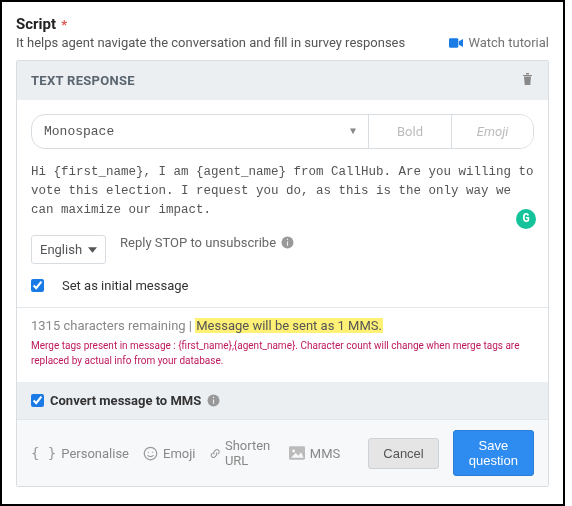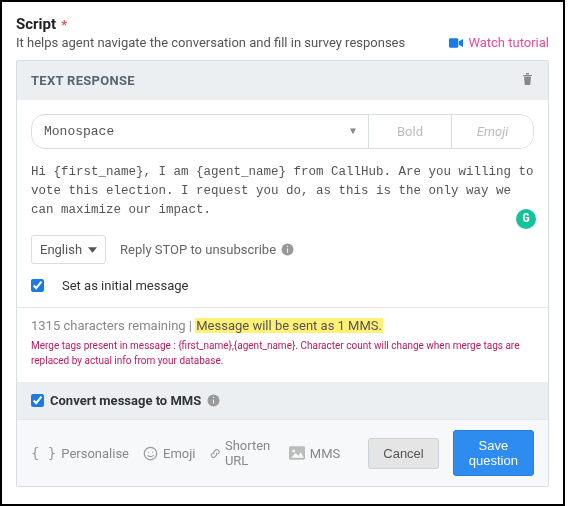--- a/index.html
+++ b/index.html
@@ -30,21 +30,21 @@
     display: flex;
     justify-content: space-between;
     align-items: center;
     margin-bottom: 10px;
   }
   .sub {
     font-size: 13px;
     color: #555;
   }
   .watch {
-    color: #ec4899;
+    color: #737373;
     font-size: 13px;
     display: flex;
     align-items: center;
     gap: 5px;
     cursor: pointer;
     justify-content: space-between;
   }
   .watch svg { fill: #1a7ae6; }
   .card {
     border: 1px solid #d8dde2;
@@ -112,21 +112,21 @@
     border-radius: 50%;
     background: #15c39a;
     color: #fff;
     font-size: 12px;
     font-weight: 700;
     display: flex; align-items: center; justify-content: center;
     cursor: pointer;
   }
   .row2 {
     display: flex;
-    align-items: center;
+    align-items: flex-start;
     gap: 14px;
     margin-bottom: 14px;
   }
   .lang-select {
     border: 1px solid #d8dde2;
     border-radius: 3px;
     padding: 6px 8px;
     font-size: 13px;
     color: #555;
     display: flex;

